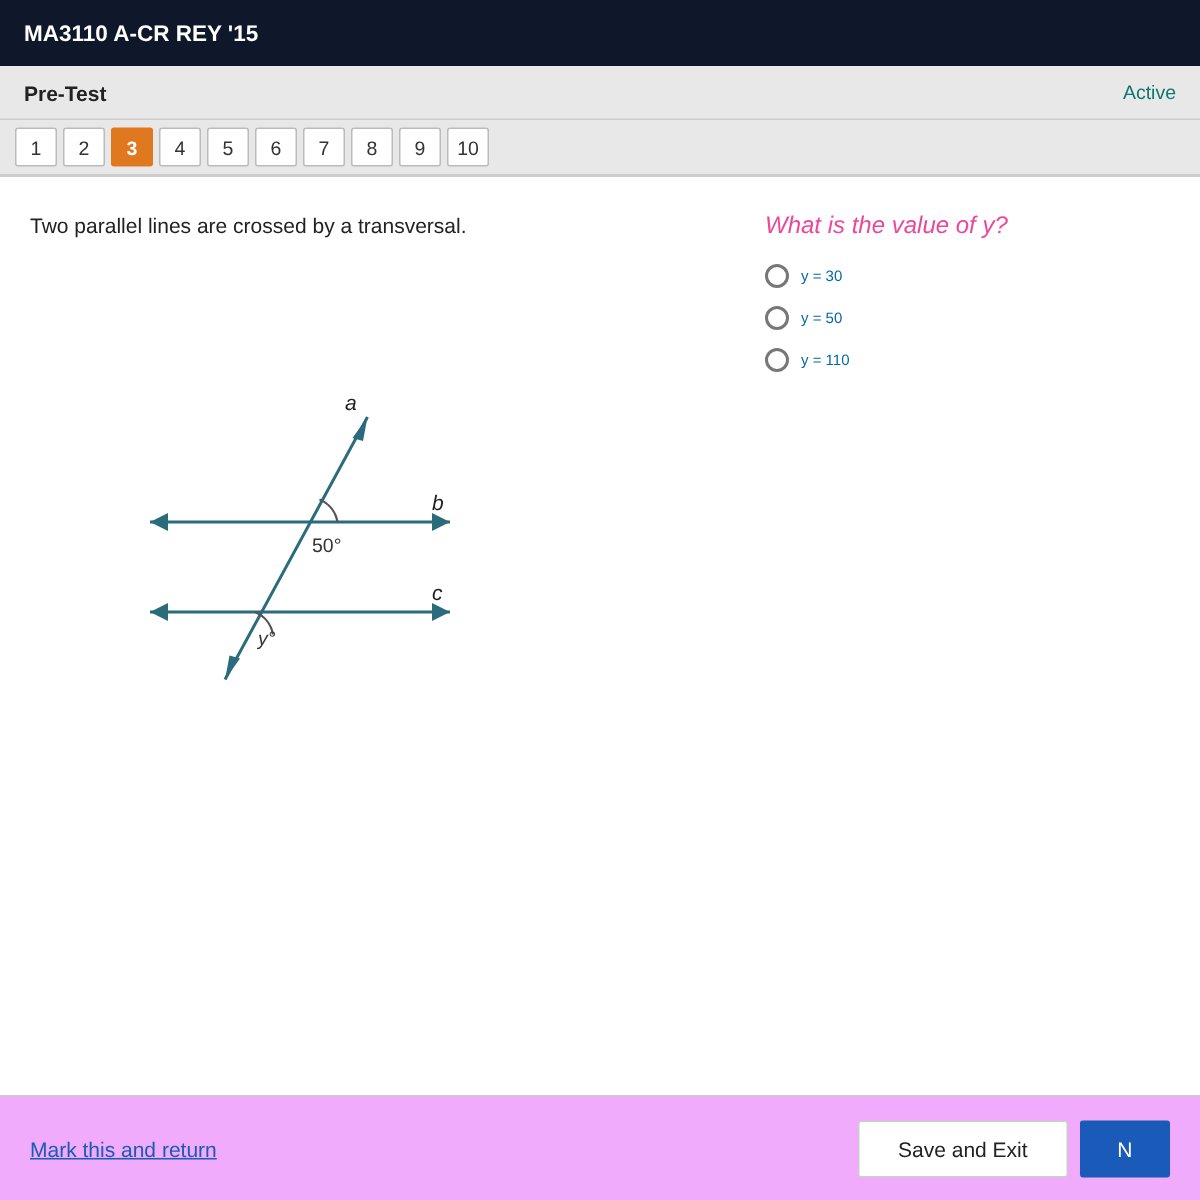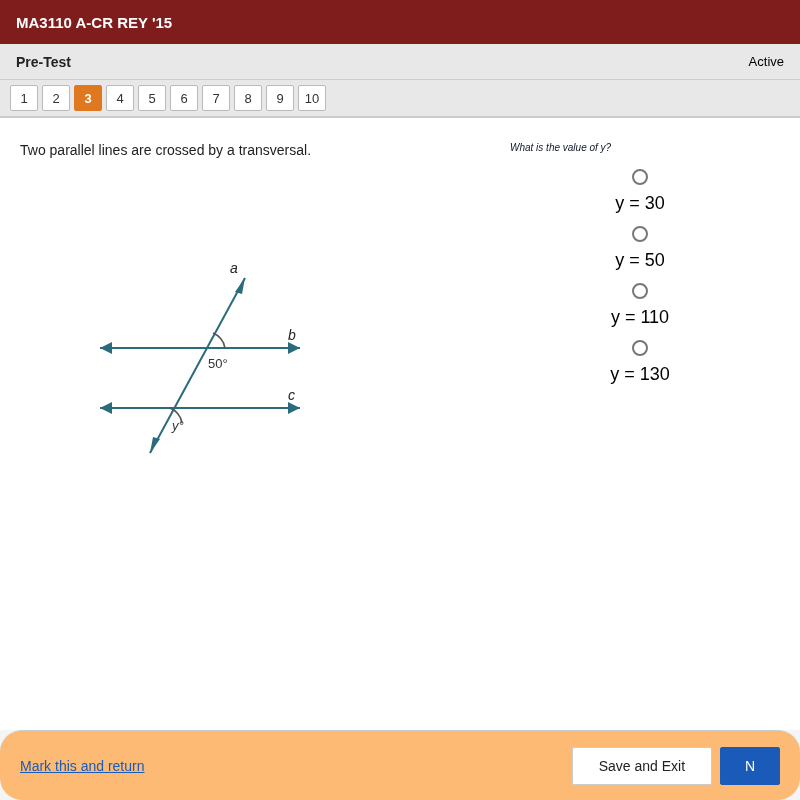--- a/index.html
+++ b/index.html
@@ -1,20 +1,20 @@
 <!DOCTYPE html>
 <html><head>
   <meta charset="utf-8">
   <style>
     * { box-sizing: border-box; margin: 0; padding: 0; }
     body { width: 800px; height: 800px; font-family: Arial, sans-serif; background: #f5f5f5; overflow: hidden; }
 
     
     .header {
-      background: #7f1d1d;
+      background: #0f172a;
       color: white;
       padding: 10px 16px;
       font-size: 15px;
       font-weight: bold;
       height: 44px;
       display: flex;
       align-items: center;
     }
 
     
@@ -28,21 +28,21 @@
       border-bottom: 1px solid #ccc;
       justify-content: space-between;
     }
     .sub-header-label {
       font-size: 14px;
       font-weight: bold;
       color: #222;
     }
     .sub-header-status {
       font-size: 13px;
-      color: #000000;
+      color: #0f766e;
     }
 
     
     .nav-tabs {
       background: #e8e8e8;
       padding: 5px 10px 5px 10px;
       display: flex;
       align-items: center;
       gap: 4px;
       border-bottom: 2px solid #ccc;
@@ -96,65 +96,63 @@
       height: 320px;
       position: relative;
     }
 
     .question-right {
       width: 260px;
       padding-top: 0;
     }
 
     .question-title {
-      font-size: 10px;
-      color: #0f172a;
+      font-size: 16px;
+      color: #ec4899;
       margin-bottom: 16px;
       font-style: italic;
     }
 
     .answer-options {
       display: flex;
       flex-direction: column;
       gap: 12px;
     }
 
     .answer-option {
       display: flex;
       align-items: center;
       gap: 8px;
-      font-size: 18px;
-      color: #000000;
-      cursor: pointer;
-      flex-direction: column;
+      font-size: 10px;
+      color: #0369a1;
+      cursor: pointer;
     }
 
     .radio-btn {
       width: 16px;
       height: 16px;
       border-radius: 50%;
       border: 2px solid #777;
       background: white;
       flex-shrink: 0;
     }
 
     
     .footer {
-      background: #fdba74;
+      background: #f0abfc;
       border-top: 1px solid #ccc;
       height: 70px;
       display: flex;
       align-items: center;
       justify-content: space-between;
       padding: 0 20px;
       position: absolute;
       bottom: 0;
       left: 0;
       right: 0;
-      border-radius: 22px;
     }
 
     .mark-return-link {
       color: #1a5ab8;
       font-size: 14px;
       text-decoration: underline;
       cursor: pointer;
       background: none;
       border: none;
     }
@@ -267,24 +265,20 @@
           <span>y = 30</span>
         </label>
         <label class="answer-option">
           <div class="radio-btn"></div>
           <span>y = 50</span>
         </label>
         <label class="answer-option">
           <div class="radio-btn"></div>
           <span>y = 110</span>
         </label>
-        <label class="answer-option">
-          <div class="radio-btn"></div>
-          <span>y = 130</span>
-        </label>
       </div>
     </div>
   </div>
 </div>
 
 <div class="footer">
   <button class="mark-return-link">Mark this and return</button>
   <div class="footer-right">
     <button class="save-exit-btn">Save and Exit</button>
     <button class="next-btn">N</button>

